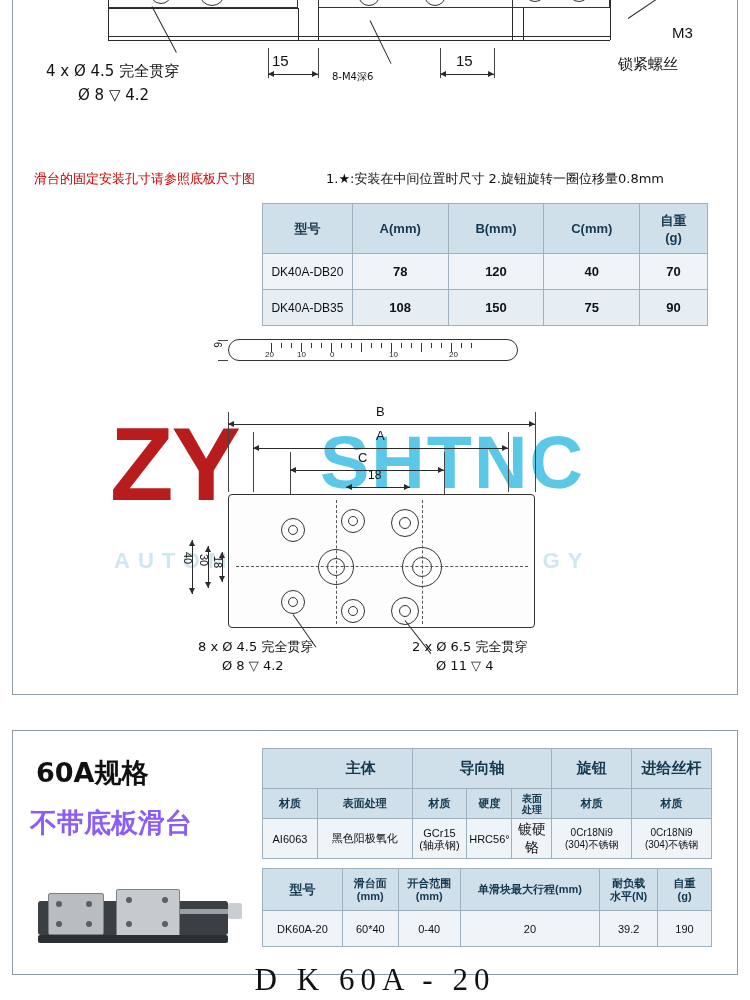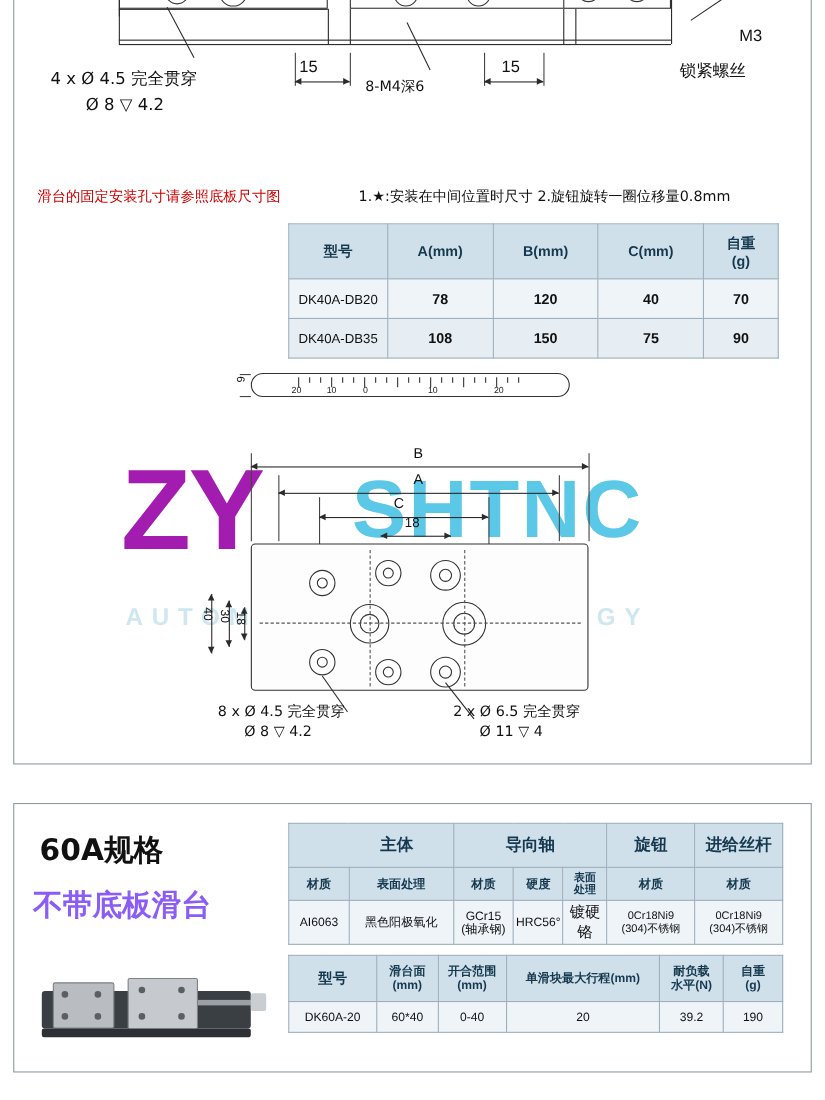--- a/index.html
+++ b/index.html
@@ -73,21 +73,21 @@
   .tbl1 td.model{background:#eef4f8;font-weight:normal;font-size:12px;text-align:center;}
   .tbl1 tr:nth-child(3) td{background:#e6eef4;}
 
   
   .wm{
     position:absolute;left:110px;top:412px;width:540px;height:200px;
     pointer-events:none;user-select:none;
   }
   .wm-zy{
     position:absolute;left:0;top:0;
-    font-size:104px;font-weight:bold;color:#a21caf;
+    font-size:104px;font-weight:bold;color:#b91c1c;
     font-family:"Liberation Sans",sans-serif;letter-spacing:-2px;
     line-height:104px;
   }
   .wm-cnc{
     position:absolute;left:210px;top:14px;
     font-size:74px;font-weight:bold;color:#5bc8e8;letter-spacing:2px;
     line-height:74px;
   }
   .wm-sub{
     position:absolute;left:4px;top:136px;
@@ -115,21 +115,21 @@
   }
 
   .tblA{position:absolute;left:262px;top:748px;width:450px;font-size:11px;}
   .tblA th,.tblA td{border:1px solid #9fb0bd;text-align:center;box-sizing:border-box;}
   .tblA th{background:#cfe0ea;color:#15384f;font-weight:bold;}
   .tblA td{background:#eef4f8;}
 
   .tblB{position:absolute;left:262px;top:868px;width:450px;font-size:11px;}
   .tblB th,.tblB td{border:1px solid #9fb0bd;text-align:center;box-sizing:border-box;}
   .tblB th{background:#cfe0ea;color:#15384f;font-weight:bold;height:42px;}
-  .tblB td{background:#eef4f8;height:28px;}
+  .tblB td{background:#eef4f8;height:36px;}
 
   .bigcode{
     position:absolute;left:0;top:962px;width:750px;text-align:center;
     font-size:31px;letter-spacing:6px;color:#111;font-family:"Liberation Serif",serif;
   }
 </style>
 </head>
 <body>
 
 <div class="page">
@@ -174,21 +174,21 @@
     <div class="ln lnv thin" style="left:268px;top:48px;height:30px;"></div>
     <div class="ln lnv thin" style="left:318px;top:48px;height:30px;"></div>
     <div class="dim" style="left:268px;top:74px;width:50px;"></div>
     <div class="lbl" style="left:272px;top:52px;font-size:15px;">15</div>
 
     <div class="ln lnv thin" style="left:440px;top:48px;height:30px;"></div>
     <div class="ln lnv thin" style="left:494px;top:48px;height:30px;"></div>
     <div class="dim" style="left:440px;top:74px;width:54px;"></div>
     <div class="lbl" style="left:456px;top:52px;font-size:15px;">15</div>
 
-    <div class="lbl cjk" style="left:332px;top:70px;font-size:13px;">8-M4深6</div>
+    <div class="lbl cjk" style="left:332px;top:70px;font-size:10px;">8-M4深6</div>
     <div class="ln" style="left:370px;top:20px;width:48px;height:1px;transform:rotate(64deg);transform-origin:left center;"></div>
   </div>
 
   <div class="lbl cjk lbl-red" style="left:34px;top:170px;font-size:13px;">滑台的固定安装孔寸请参照底板尺寸图</div>
   <div class="lbl cjk" style="left:326px;top:170px;font-size:13px;">1.★:安装在中间位置时尺寸  2.旋钮旋转一圈位移量0.8mm</div>
 
   <table class="tbl1">
     <tbody>
         <tr>
       <th style="width:90px;">型号</th>
@@ -401,14 +401,15 @@
       <td>DK60A-20</td>
       <td>60*40</td>
       <td>0-40</td>
       <td>20</td>
       <td>39.2</td>
       <td>190</td>
     </tr>
   </tbody>
     </table>
 
+  <div class="bigcode">D   K   60A - 20</div>
 
 </div>
 
 </body></html>

